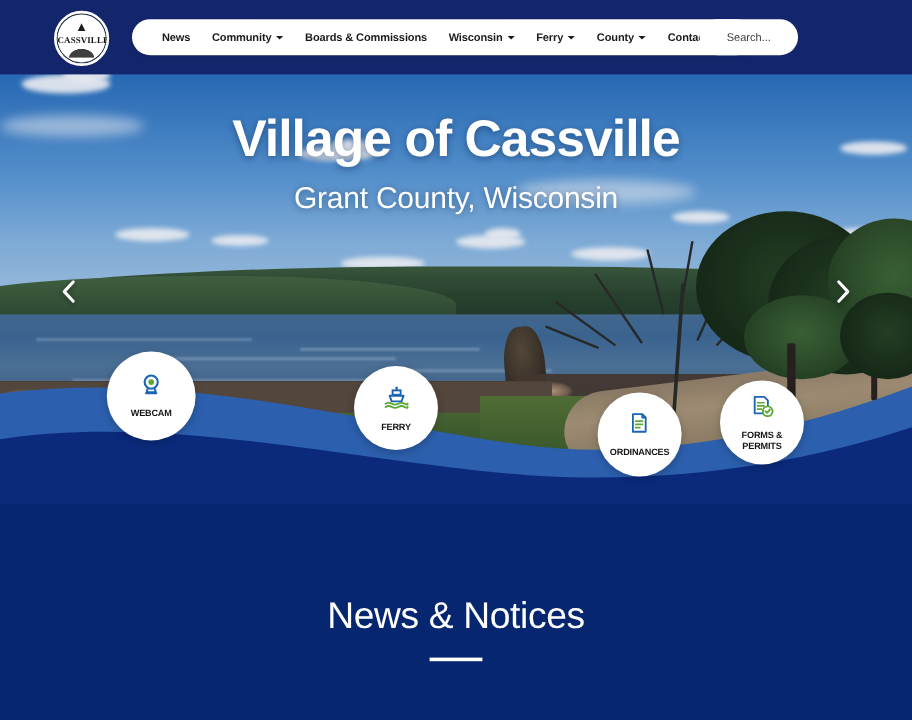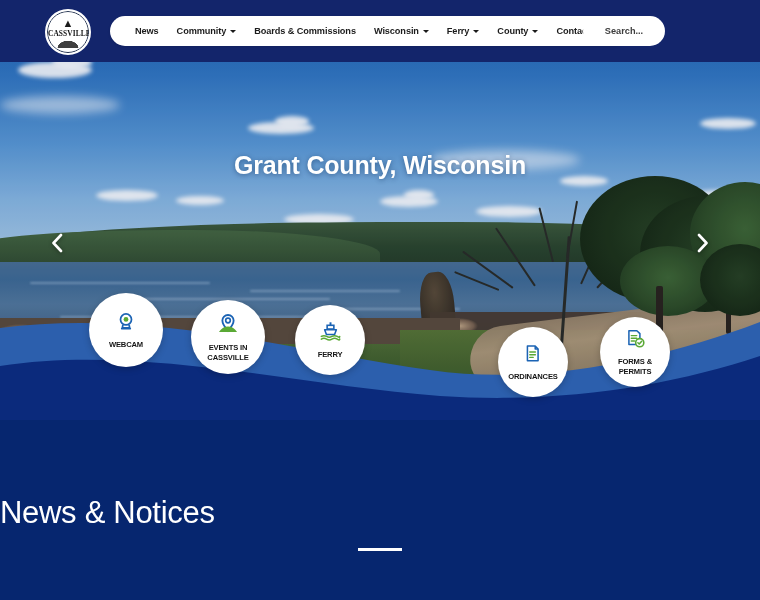--- a/index.html
+++ b/index.html
@@ -202,35 +202,35 @@
     border-top: 3.5px solid #1b1b1b;
     margin-top: 1px;
   }
   .searchpill {
     position: absolute; left: 583px; top: 16px;
     width: 82px; height: 30px; background: #fff; border-radius: 15px;
     display: flex; align-items: center; justify-content: center;
     cursor: text;
   }
   .searchpill span {
-    font-size: 9.2px; font-weight: 700; color: #3d3d3d;
+    font-size: 9.2px; font-weight: 400; color: #3d3d3d;
   }
 
   
   .hero-title {
     position: absolute; left: 0; top: 92px; width: 760px;
     text-align: center; z-index: 20;
     font-size: 43px; font-weight: 700; color: #fff;
     letter-spacing: -0.8px;
     text-shadow: 0 2px 6px rgba(0,30,70,.45);
   }
   .hero-sub {
     position: absolute; left: 0; top: 151px; width: 760px;
     text-align: center; z-index: 20;
-    font-size: 25px; font-weight: 700; color: #fff;
+    font-size: 25px; font-weight: 400; color: #fff;
     letter-spacing: -0.2px;
     text-shadow: 0 1px 5px rgba(0,30,70,.45);
   }
 
   .arrow {
     position: absolute; top: 230px; z-index: 25;
     width: 26px; height: 26px; cursor: pointer;
     color: #fff; display: flex; align-items: center; justify-content: center;
   }
   .arrow.left { left: 44px; }
@@ -255,21 +255,21 @@
     line-height: 1.25; letter-spacing: -0.15px; padding: 0 4px;
   }
 
   
   .news {
     position: absolute; left: 0; top: 420px; width: 760px; height: 180px;
     background: #06266f; z-index: 5;
   }
   .news-title {
     position: absolute; left: 0; top: 75px; width: 760px;
-    color: #fff;
+    text-align: center; color: #fff;
     font-size: 31px; font-weight: 400; letter-spacing: -0.3px;
   }
   .news-rule {
     position: absolute; left: 50%; top: 128px; transform: translateX(-50%);
     width: 44px; height: 3px; background: #fff;
   }
 </style>
 </head>
 <body>
 
@@ -333,20 +333,21 @@
       <div class="bigtree dark" style="left:640px; top:196px; width:130px; height:116px;"></div>
       <div class="bigtree" style="left:690px; top:182px; width:110px; height:104px;"></div>
       <div class="bigtree" style="left:620px; top:246px; width:96px;  height:70px;"></div>
       <div class="trunk" style="left:656px; top:286px; width:7px; height:56px;"></div>
       <div class="trunk" style="left:726px; top:278px; width:5px; height:56px;"></div>
       <div class="bigtree dark" style="left:700px; top:244px; width:80px;  height:72px;"></div>
 
       <div class="hero-tint"></div>
     </div>
 
+    <div class="hero-title">Village of Cassville</div>
     <div class="hero-sub">Grant County, Wisconsin</div>
 
     <div class="arrow left">
       <svg width="16" height="22" viewBox="0 0 16 22">
         <path d="M12 3 L4.5 11 L12 19" stroke="#ffffff" stroke-width="2.6" fill="none" stroke-linecap="round" stroke-linejoin="round"></path>
       </svg>
     </div>
     <div class="arrow right">
       <svg width="16" height="22" viewBox="0 0 16 22">
         <path d="M4 3 L11.5 11 L4 19" stroke="#ffffff" stroke-width="2.6" fill="none" stroke-linecap="round" stroke-linejoin="round"></path>
@@ -365,30 +366,20 @@
           <svg width="22" height="22" viewBox="0 0 24 24">
             <circle cx="12" cy="9.2" r="6" fill="none" stroke="#1b63b4" stroke-width="1.9"></circle>
             <circle cx="12" cy="9.2" r="2.6" fill="#5aa935"></circle>
             <path d="M8.6 15.2 L8 18.4 L16 18.4 L15.4 15.2" fill="none" stroke="#1b63b4" stroke-width="1.9" stroke-linejoin="round"></path>
             <rect x="6.4" y="18.4" width="11.2" height="1.9" rx="0.9" fill="#1b63b4"></rect>
           </svg>
         </span>
         <span class="lbl">WEBCAM</span>
       </div>
 
-      <div class="circ" style="left:191px; top:300px; width:74px; height:74px;">
-        <span class="ico">
-          <svg width="24" height="24" viewBox="0 0 26 26">
-            <path d="M13 3.2 C9.6 3.2 6.9 5.9 6.9 9.3 C6.9 13.6 13 20.4 13 20.4 C13 20.4 19.1 13.6 19.1 9.3 C19.1 5.9 16.4 3.2 13 3.2 Z" fill="none" stroke="#1b63b4" stroke-width="2"></path>
-            <circle cx="13" cy="9.2" r="2.5" fill="none" stroke="#1b63b4" stroke-width="1.8"></circle>
-            <path d="M3.2 21.6 C6 17.2 9.4 15.6 13 15.6 C16.6 15.6 20 17.2 22.8 21.6 Z" fill="#5aa935"></path>
-          </svg>
-        </span>
-        <span class="lbl">EVENTS IN CASSVILLE</span>
-      </div>
 
       <div class="circ" style="left:295px; top:305px; width:70px; height:70px;">
         <span class="ico">
           <svg width="23" height="23" viewBox="0 0 26 26">
             <rect x="11.9" y="2.6" width="2.2" height="3.4" fill="#1b63b4"></rect>
             <rect x="9.2" y="6" width="7.6" height="4.2" fill="none" stroke="#1b63b4" stroke-width="1.8"></rect>
             <path d="M6.4 11.1 L19.6 11.1 L17.6 16.4 L8.4 16.4 Z" fill="none" stroke="#1b63b4" stroke-width="1.8" stroke-linejoin="round"></path>
             <path d="M2.6 18.6 Q5.6 16.8 8.6 18.6 T14.6 18.6 T20.6 18.6 T23.4 18.6" fill="none" stroke="#5aa935" stroke-width="1.7" stroke-linecap="round"></path>
             <path d="M2.6 21.6 Q5.6 19.8 8.6 21.6 T14.6 21.6 T20.6 21.6 T23.4 21.6" fill="none" stroke="#5aa935" stroke-width="1.7" stroke-linecap="round"></path>
           </svg>

